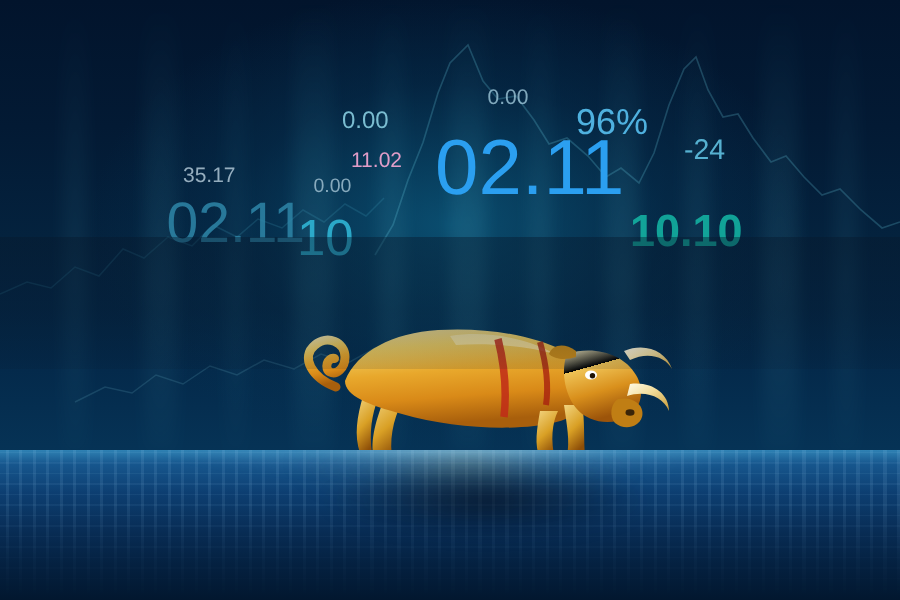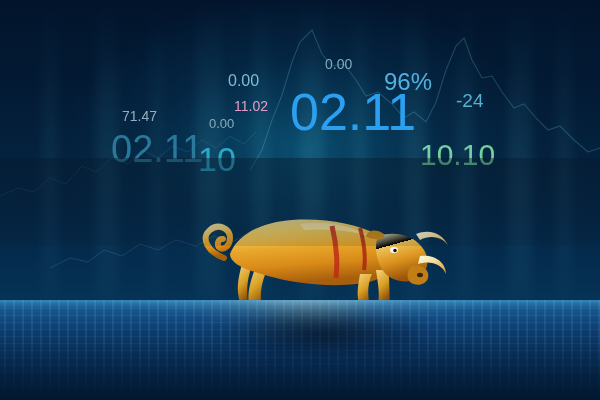--- a/index.html
+++ b/index.html
@@ -207,30 +207,30 @@
         <div class="bar" style="left: 527px; width: 9px; height: 20px; opacity: 0.38;"></div>
         <div class="bar" style="left: 540px; width: 12px; height: 36px; opacity: 0.46;"></div>
         <div class="bar" style="left: 556px; width: 10px; height: 24px; opacity: 0.38;"></div>
         <div class="bar" style="left: 570px; width: 13px; height: 40px; opacity: 0.42;"></div>
         <div class="bar" style="left: 587px; width: 9px; height: 18px; opacity: 0.32;"></div>
       </div>
   </div>
 
   <div id="num-layer">
       <div class="bg-num" style="left: 228px; top: 72px; font-size: 16px; color: rgb(143, 214, 232); opacity: 0.85; font-weight: normal;">0.00</div>
-      <div class="bg-num" style="left: 122px; top: 108px; font-size: 14px; color: rgb(185, 207, 221); opacity: 0.8; font-weight: normal;">71.47</div>
+      <div class="bg-num" style="left: 122px; top: 108px; font-size: 14px; color: rgb(185, 207, 221); opacity: 0.8; font-weight: normal;">35.17</div>
       <div class="bg-num" style="left: 234px; top: 98px; font-size: 14px; color: #f9a8d4; opacity: 0.9; font-weight: normal;">11.02</div>
       <div class="bg-num" style="left: 209px; top: 116px; font-size: 13px; color: rgb(167, 198, 214); opacity: 0.8; font-weight: normal;">0.00</div>
       <div class="bg-num" style="left: 111px; top: 128px; font-size: 38px; color: rgb(46, 134, 168); opacity: 0.85; font-weight: normal;">02.11</div>
       <div class="bg-num" style="left: 325px; top: 56px; font-size: 14px; color: rgb(159, 200, 218); opacity: 0.8; font-weight: normal;">0.00</div>
       <div class="bg-num" style="left: 384px; top: 68px; font-size: 24px; color: rgb(83, 185, 232); opacity: 0.95; font-weight: normal;">96%</div>
       <div class="bg-num" style="left: 456px; top: 90px; font-size: 19px; color: rgb(95, 192, 224); opacity: 0.9; font-weight: normal;">-24</div>
       <div class="bg-num" style="left: 290px; top: 82px; font-size: 52px; color: rgb(43, 159, 240); opacity: 1; font-weight: normal;">02.11</div>
       <div class="bg-num" style="left: 198px; top: 140px; font-size: 34px; color: rgb(47, 180, 212); opacity: 0.9; font-weight: normal;">10</div>
-      <div class="bg-num" style="left: 420px; top: 138px; font-size: 30px; color: #86efac; opacity: 0.85; font-weight: normal;">10.10</div>
+      <div class="bg-num" style="left: 420px; top: 138px; font-size: 30px; color: #14b8a6; opacity: 0.85; font-weight: bold;">10.10</div>
     </div>
 
   <svg class="bull" viewBox="0 0 270 110">
     <defs>
       <linearGradient id="goldBody" x1="0" y1="0" x2="0.2" y2="1">
         <stop offset="0%" stop-color="#f6e6a8"></stop>
         <stop offset="22%" stop-color="#f0cf63"></stop>
         <stop offset="48%" stop-color="#e8a82c"></stop>
         <stop offset="74%" stop-color="#d98a18"></stop>
         <stop offset="100%" stop-color="#a85f0c"></stop>

